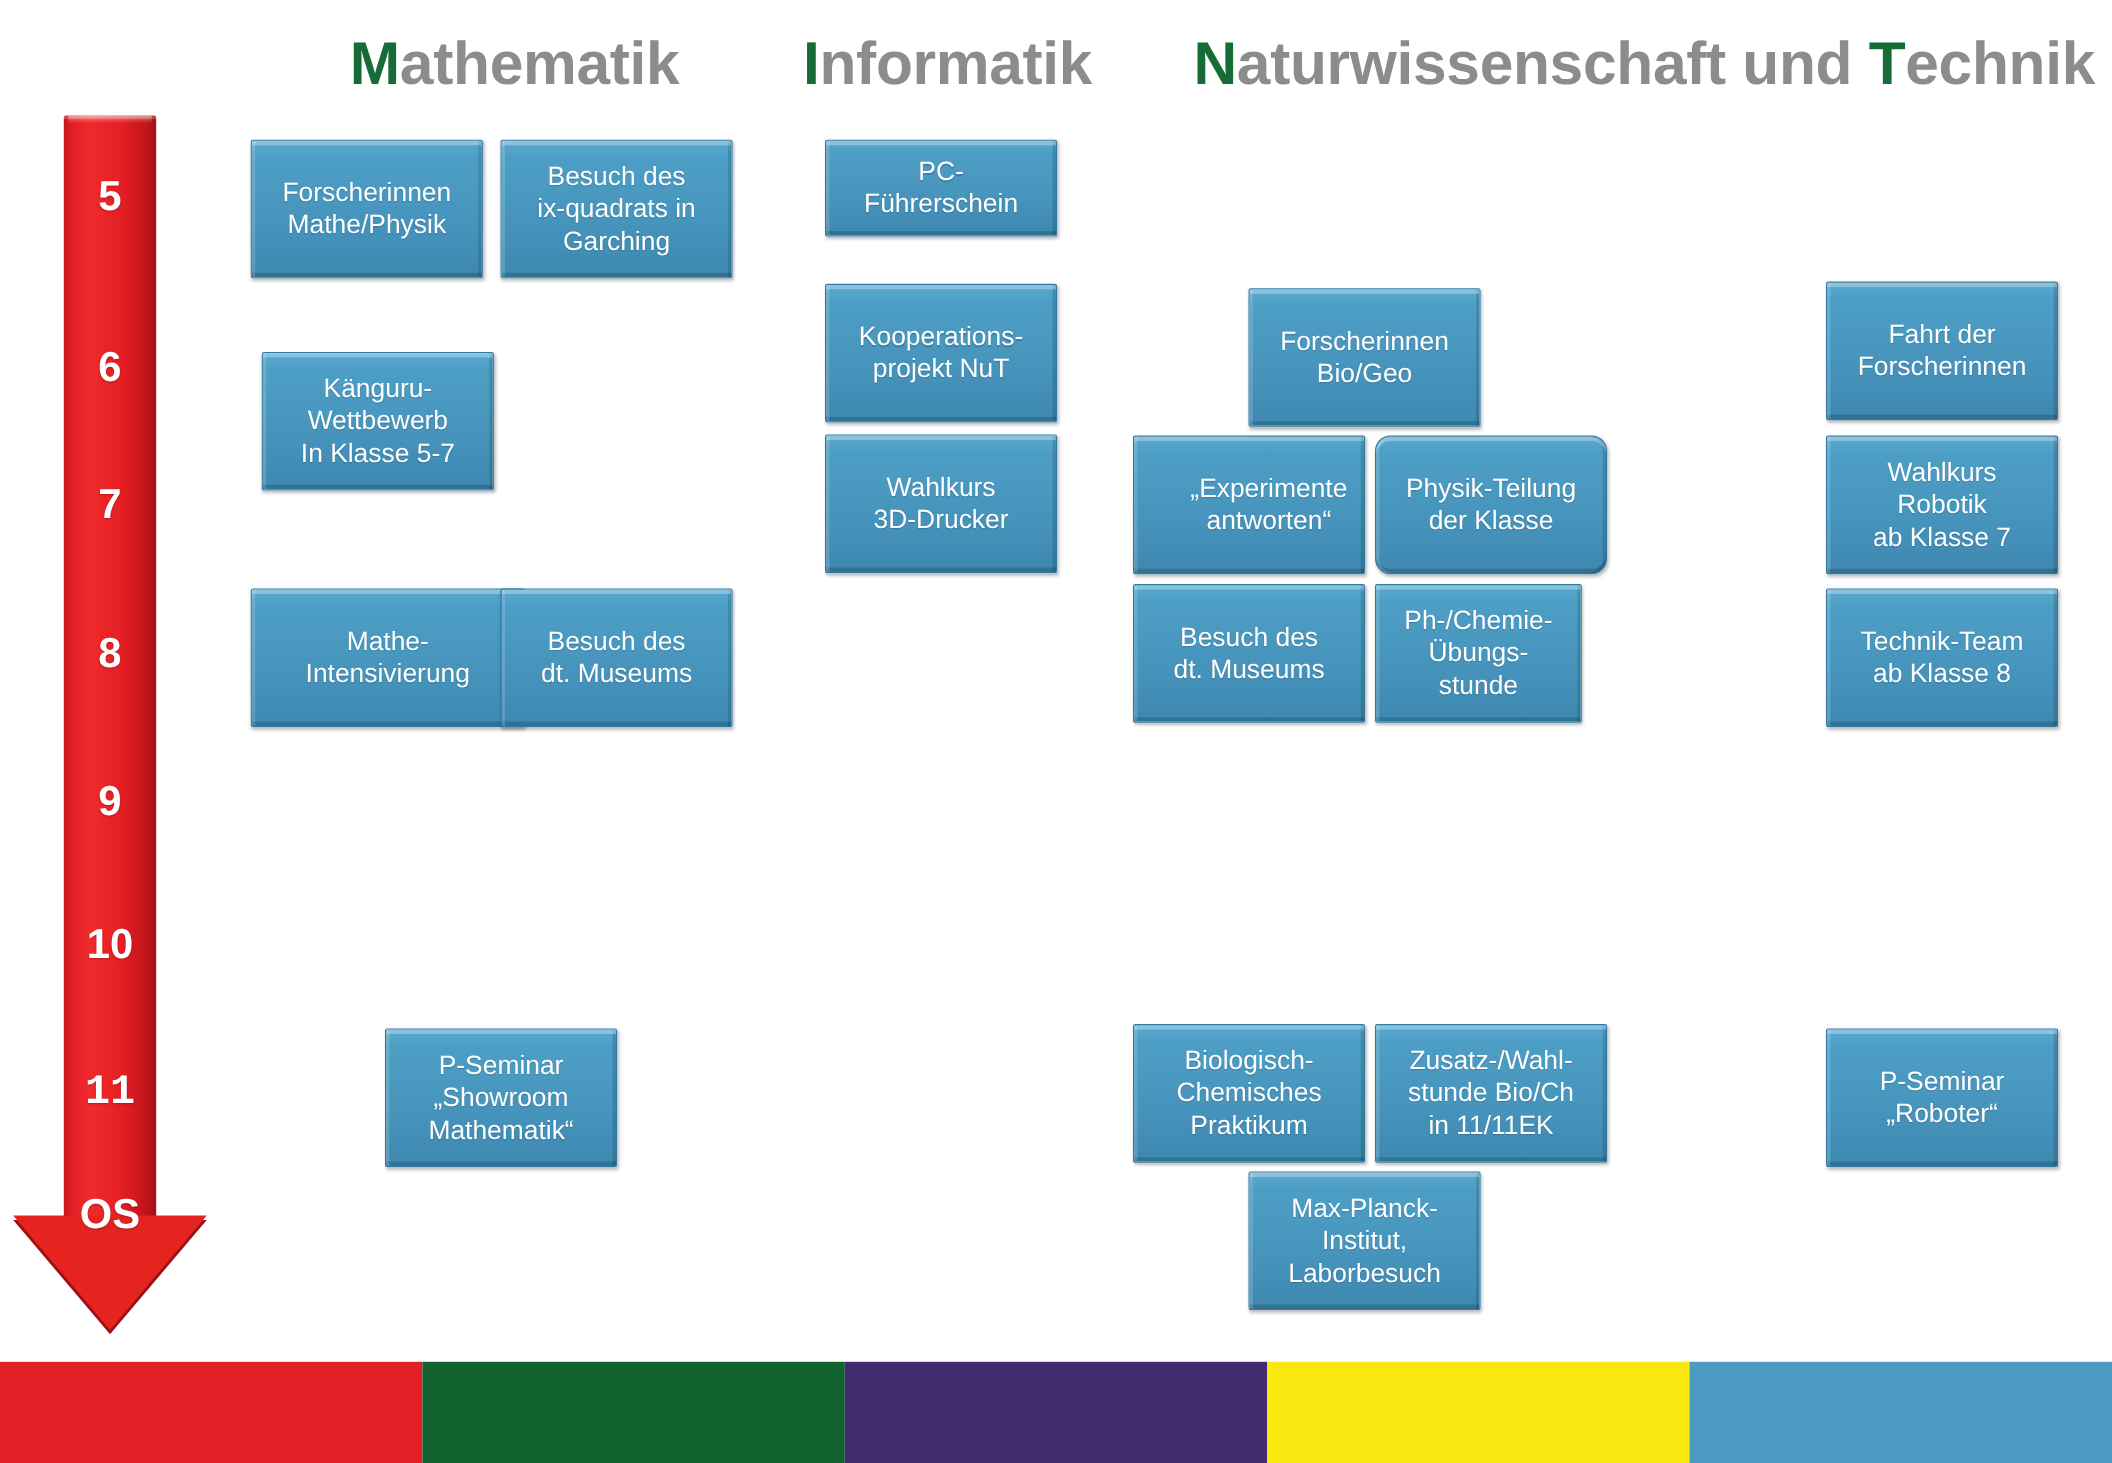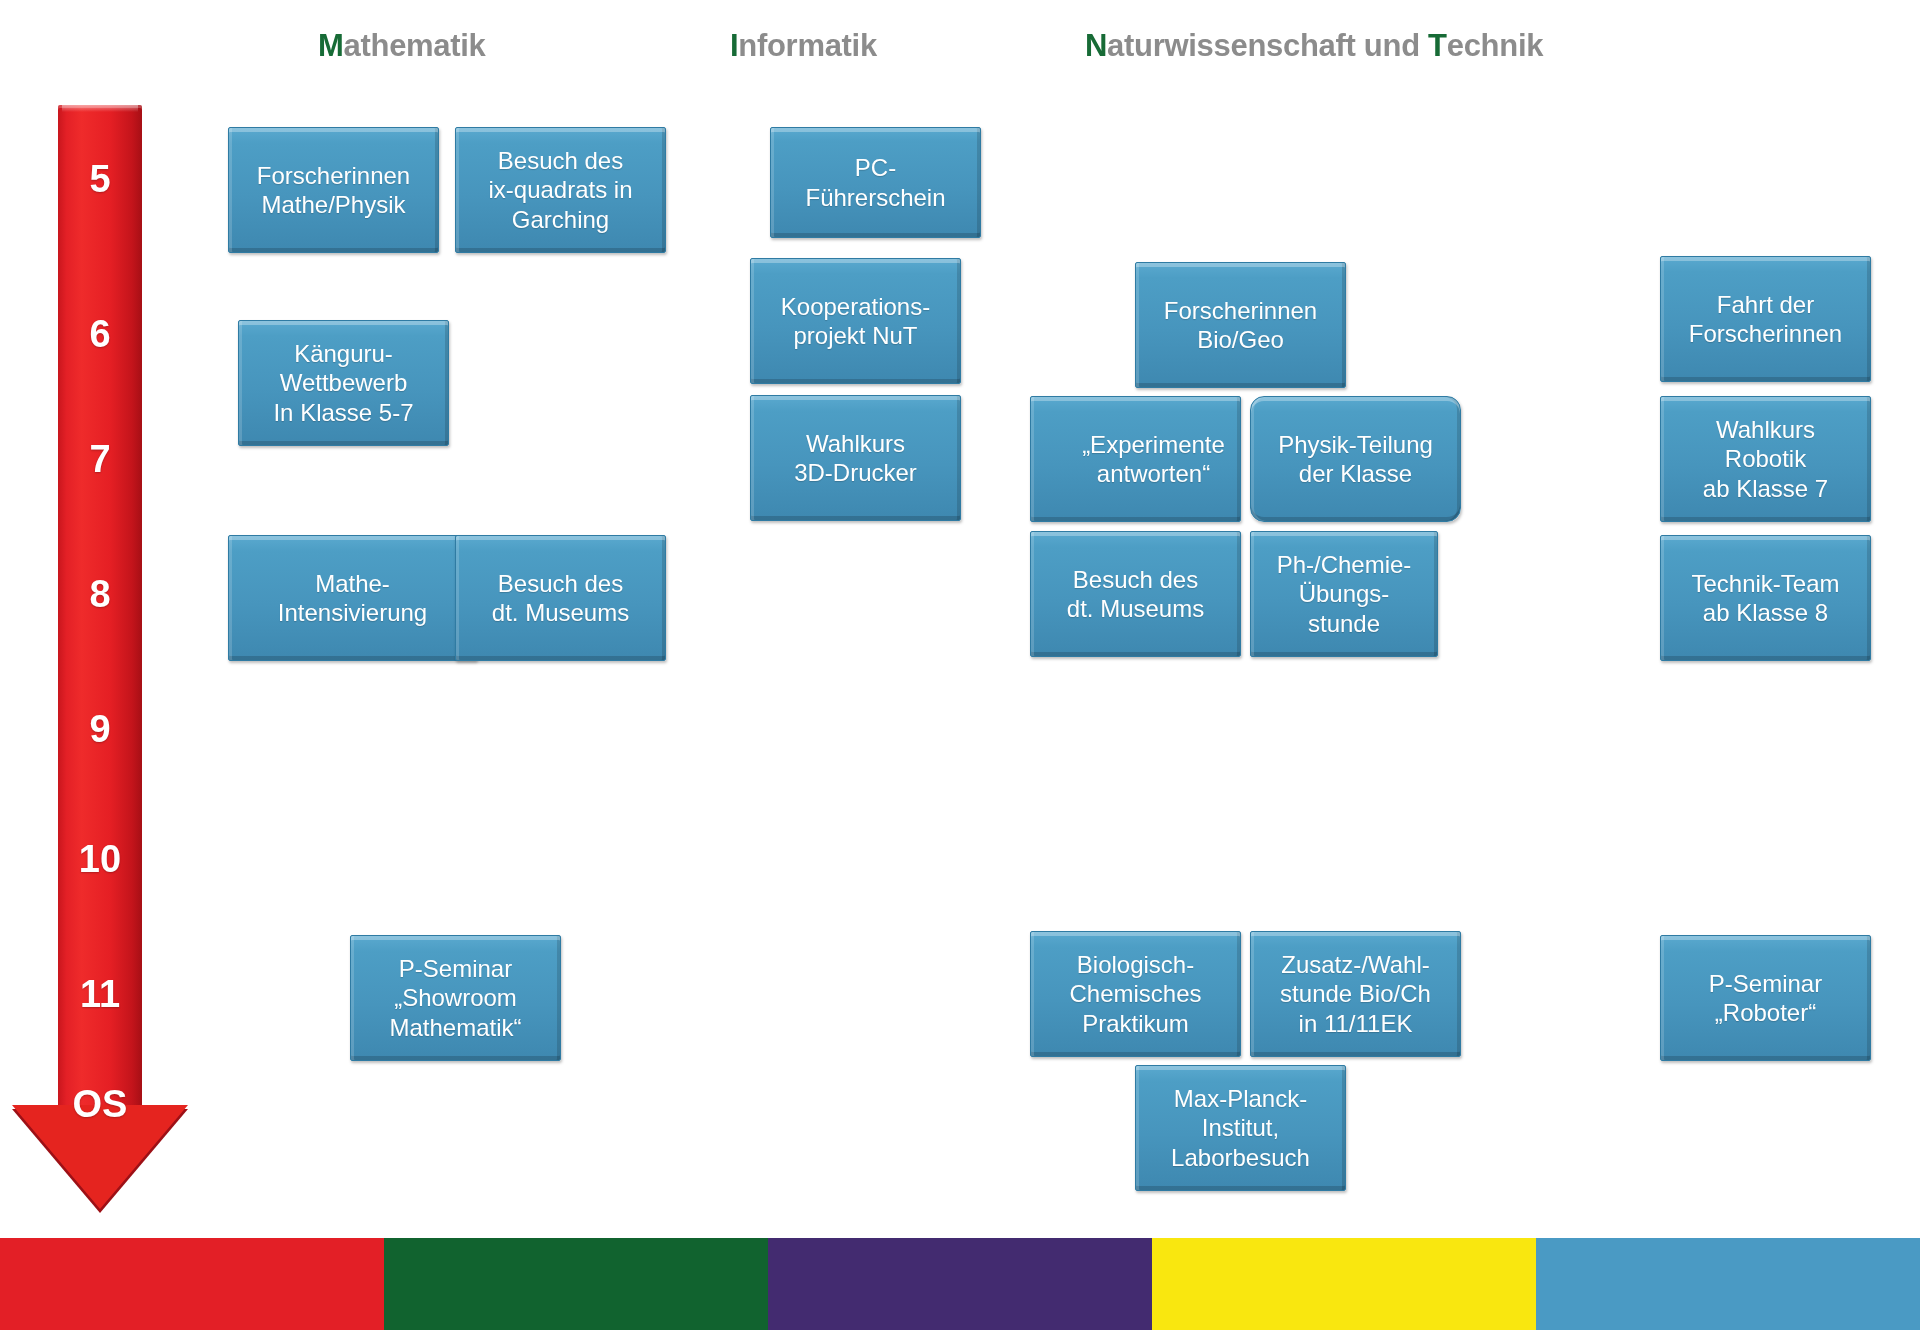--- a/index.html
+++ b/index.html
@@ -15,21 +15,21 @@
     position: relative;
     width: 1920px;
     height: 1330px;
     background: #ffffff;
     overflow: hidden;
   }
 
   
   .col-header {
     position: absolute;
-    font-size: 31px;
+    font-size: 55px;
     font-weight: 600;
     color: #8c8c8c;
     white-space: nowrap;
     letter-spacing: -0.3px;
     line-height: 1;
     text-align: center;
   }
   .col-header .cap {
     color: #176b36;
     font-weight: 700;
@@ -157,21 +157,21 @@
       <div class="tri"></div>
     </div>
   </div>
   <div id="grades">
       <div class="grade" style="top: 160px;">5</div>
       <div class="grade" style="top: 315px;">6</div>
       <div class="grade" style="top: 440px;">7</div>
       <div class="grade" style="top: 575px;">8</div>
       <div class="grade" style="top: 710px;">9</div>
       <div class="grade" style="top: 840px;">10</div>
-      <div class="grade" style="top: 975px;">11</div>
+      <div class="grade" style="top: 975px; font-family: Liberation Mono, monospace;">11</div>
       <div class="grade" style="top: 1085px;">OS</div>
     </div>
 
   <div id="boxes">
       <div class="box" style="left: 228px; top: 127px; width: 211px; height: 126px;">
         <span>
           <span>Forscherinnen</span>
           <span>Mathe/Physik</span>
         </span>
       </div>
@@ -201,21 +201,21 @@
           <span>dt. Museums</span>
         </span>
       </div>
       <div class="box" style="left: 350px; top: 935px; width: 211px; height: 126px;">
         <span>
           <span>P-Seminar</span>
           <span>„Showroom</span>
           <span>Mathematik“</span>
         </span>
       </div>
-      <div class="box" style="left: 750px; top: 127px; width: 211px; height: 111px; margin-left: 20px;">
+      <div class="box" style="left: 750px; top: 127px; width: 211px; height: 88px;">
         <span>
           <span>PC-</span>
           <span>Führerschein</span>
         </span>
       </div>
       <div class="box" style="left: 750px; top: 258px; width: 211px; height: 126px;">
         <span>
           <span>Kooperations-</span>
           <span>projekt NuT</span>
         </span>

